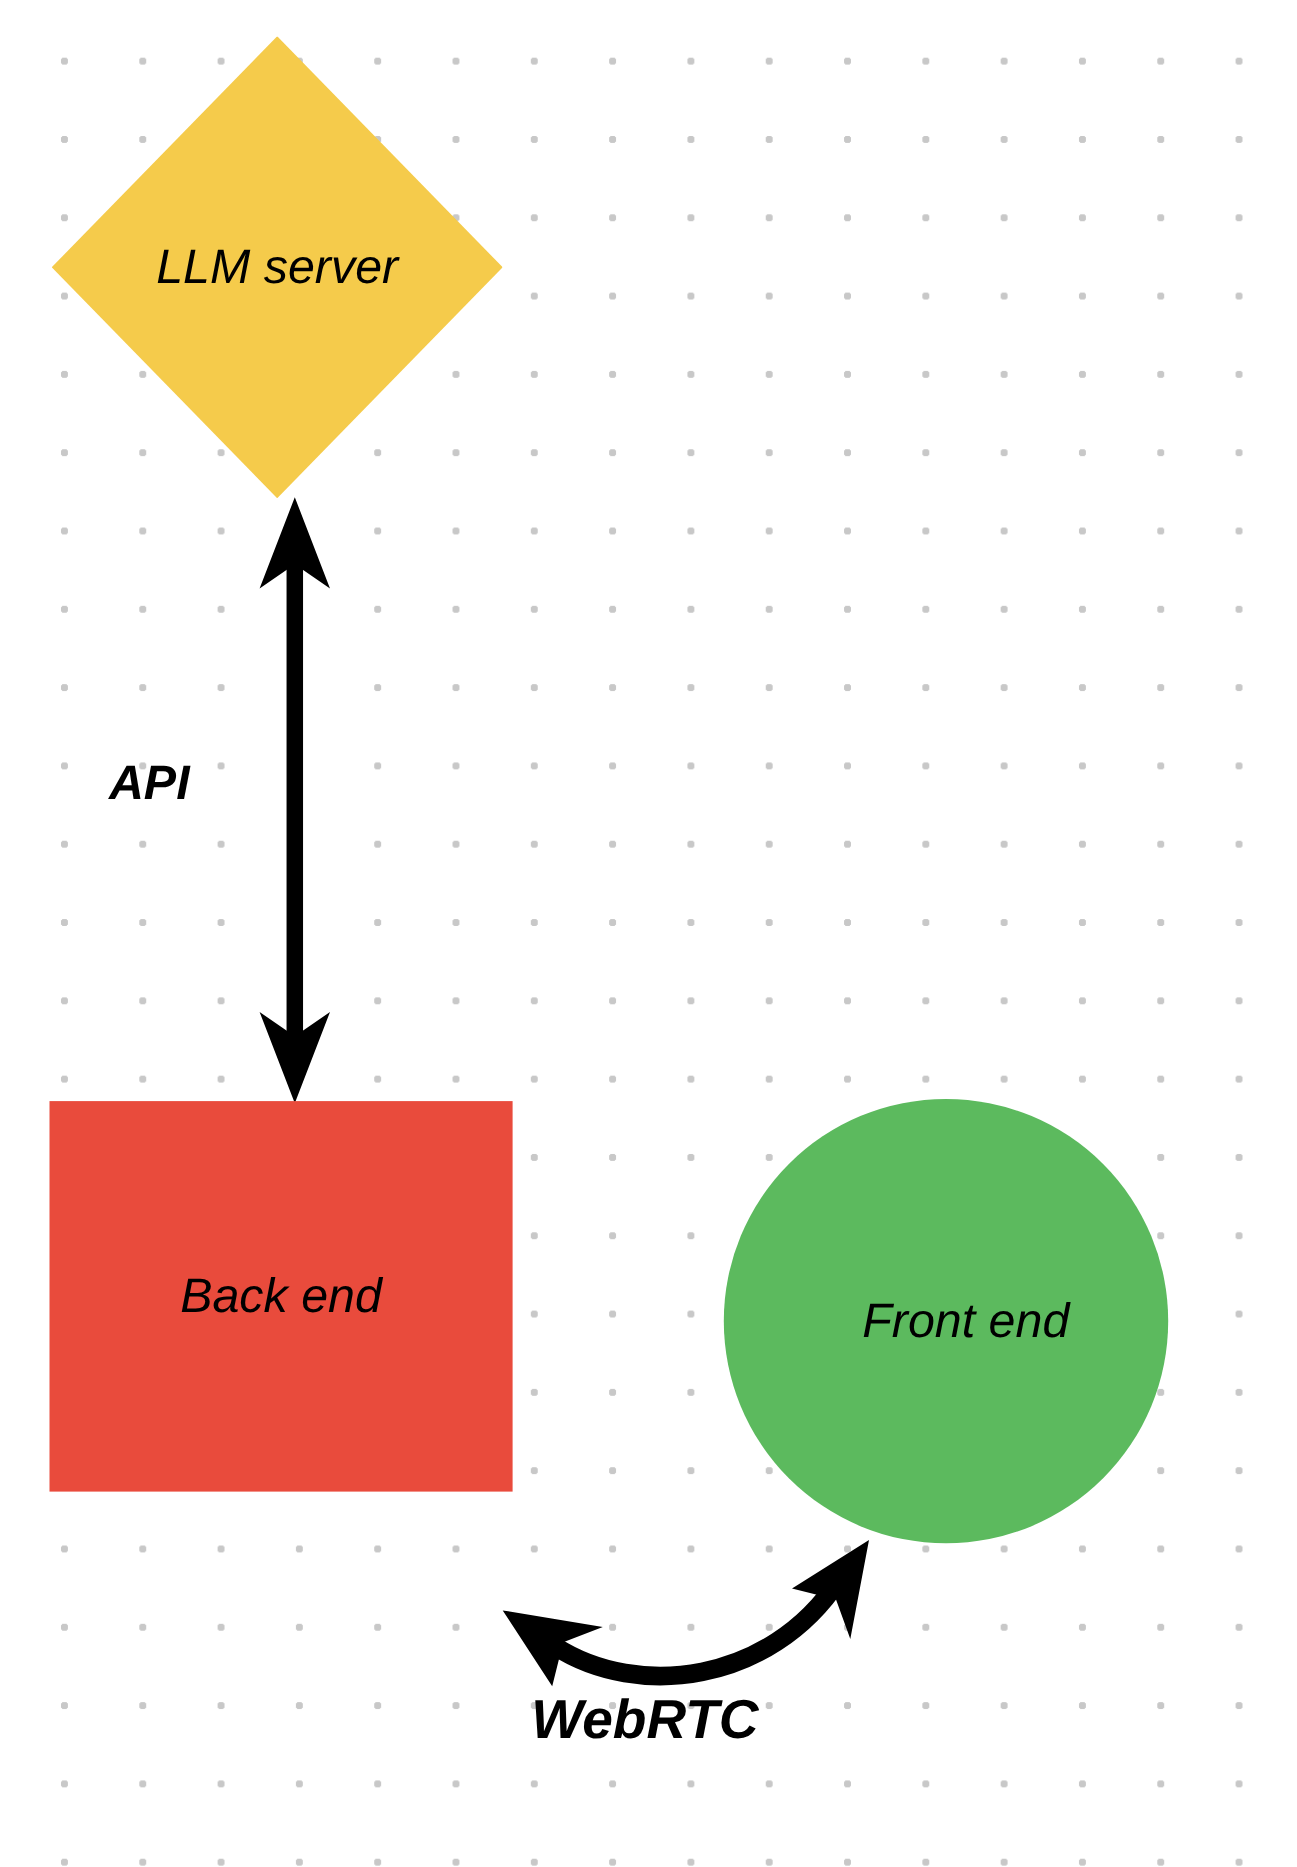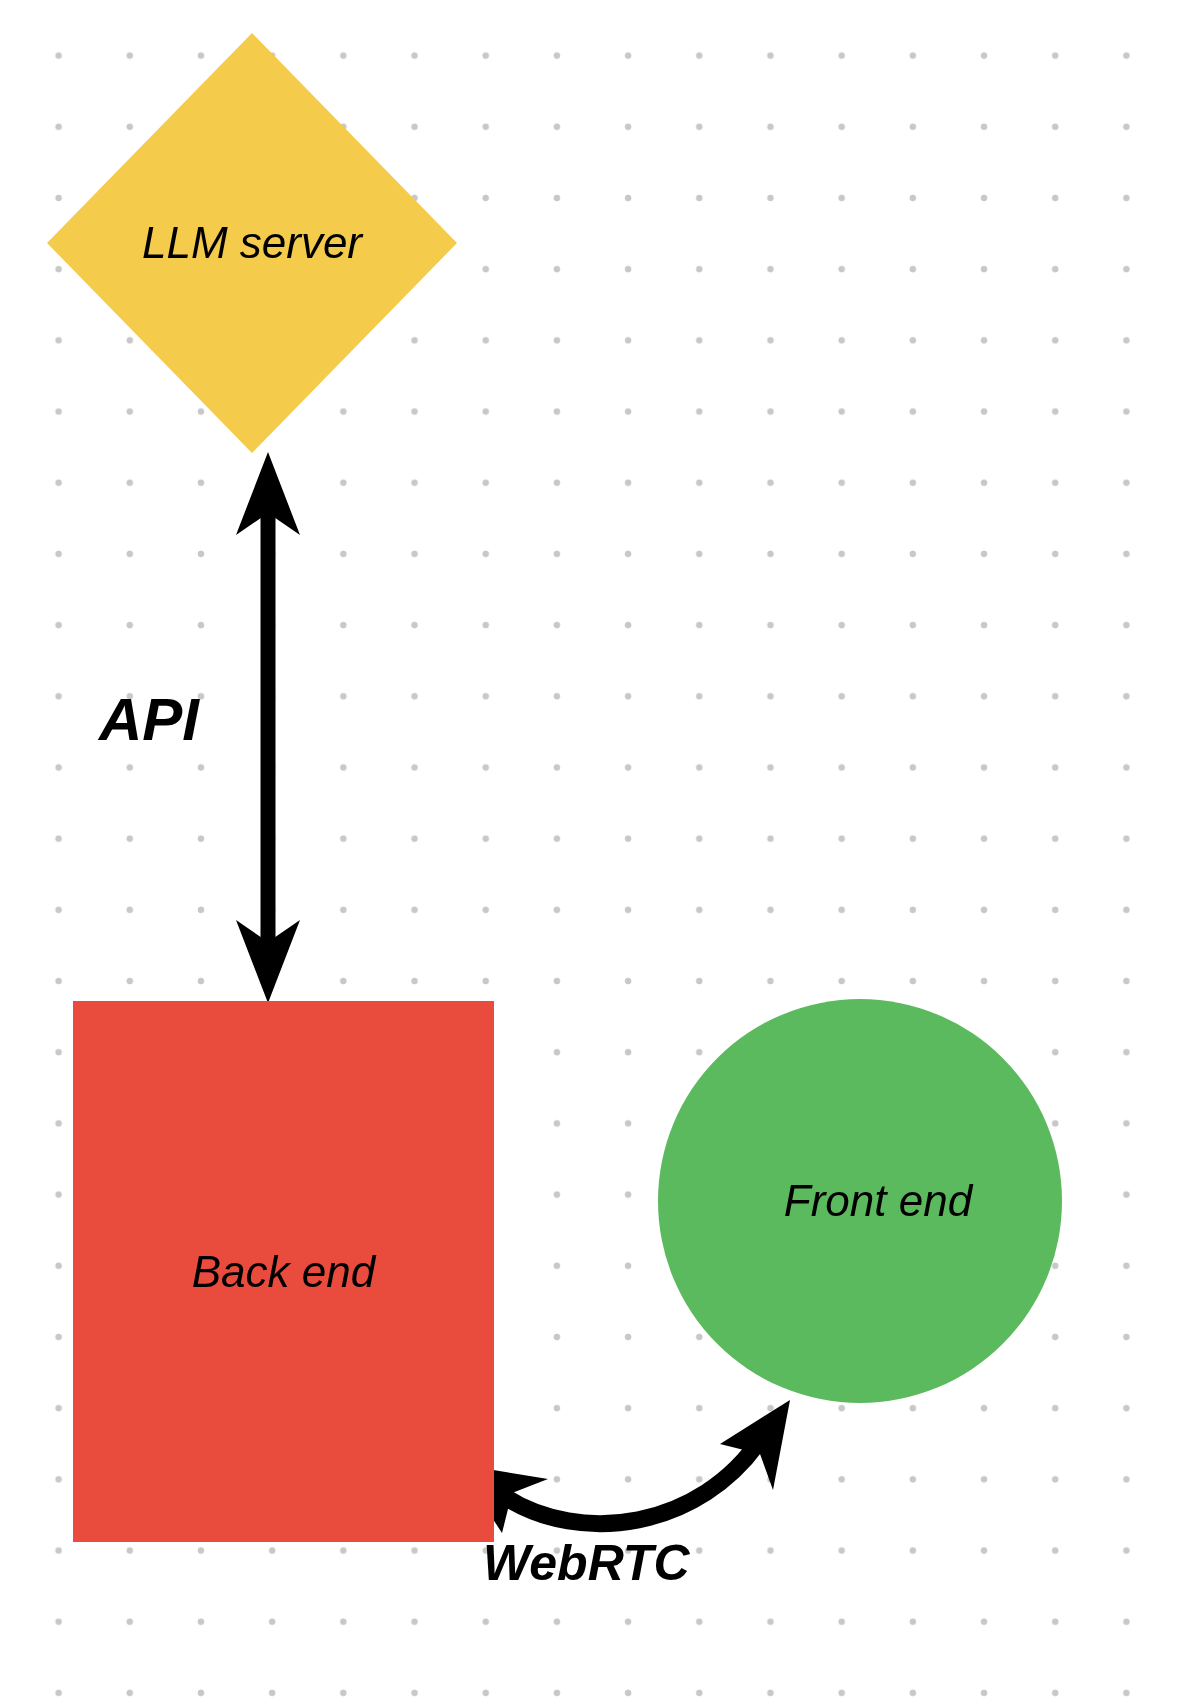--- a/index.html
+++ b/index.html
@@ -52,22 +52,21 @@
     font-size: 44px;
     line-height: 1;
   }
 
   
   #back-end {
     position: absolute;
     left: 45px;
     top: 1001px;
     width: 421px;
-    height: 541px;
-    margin-left: 28px;
+    height: 355px;
   }
   #back-end .shape {
     position: absolute;
     inset: 0;
     background: #E94B3C;
   }
   #back-end .node-label {
     position: absolute;
     left: 0;
     right: 0;
@@ -106,21 +105,21 @@
   .edge-label {
     position: absolute;
     color: #000000;
     font-family: "Liberation Sans", sans-serif;
     font-weight: 700;
     white-space: nowrap;
   }
   #api-label {
     left: 99px;
     top: 690px;
-    font-size: 60px;
+    font-size: 44px;
     line-height: 1;
   }
   #webrtc-label {
     left: 483px;
     top: 1538px;
     font-size: 50px;
     line-height: 1;
   }
 
   svg.edges {

